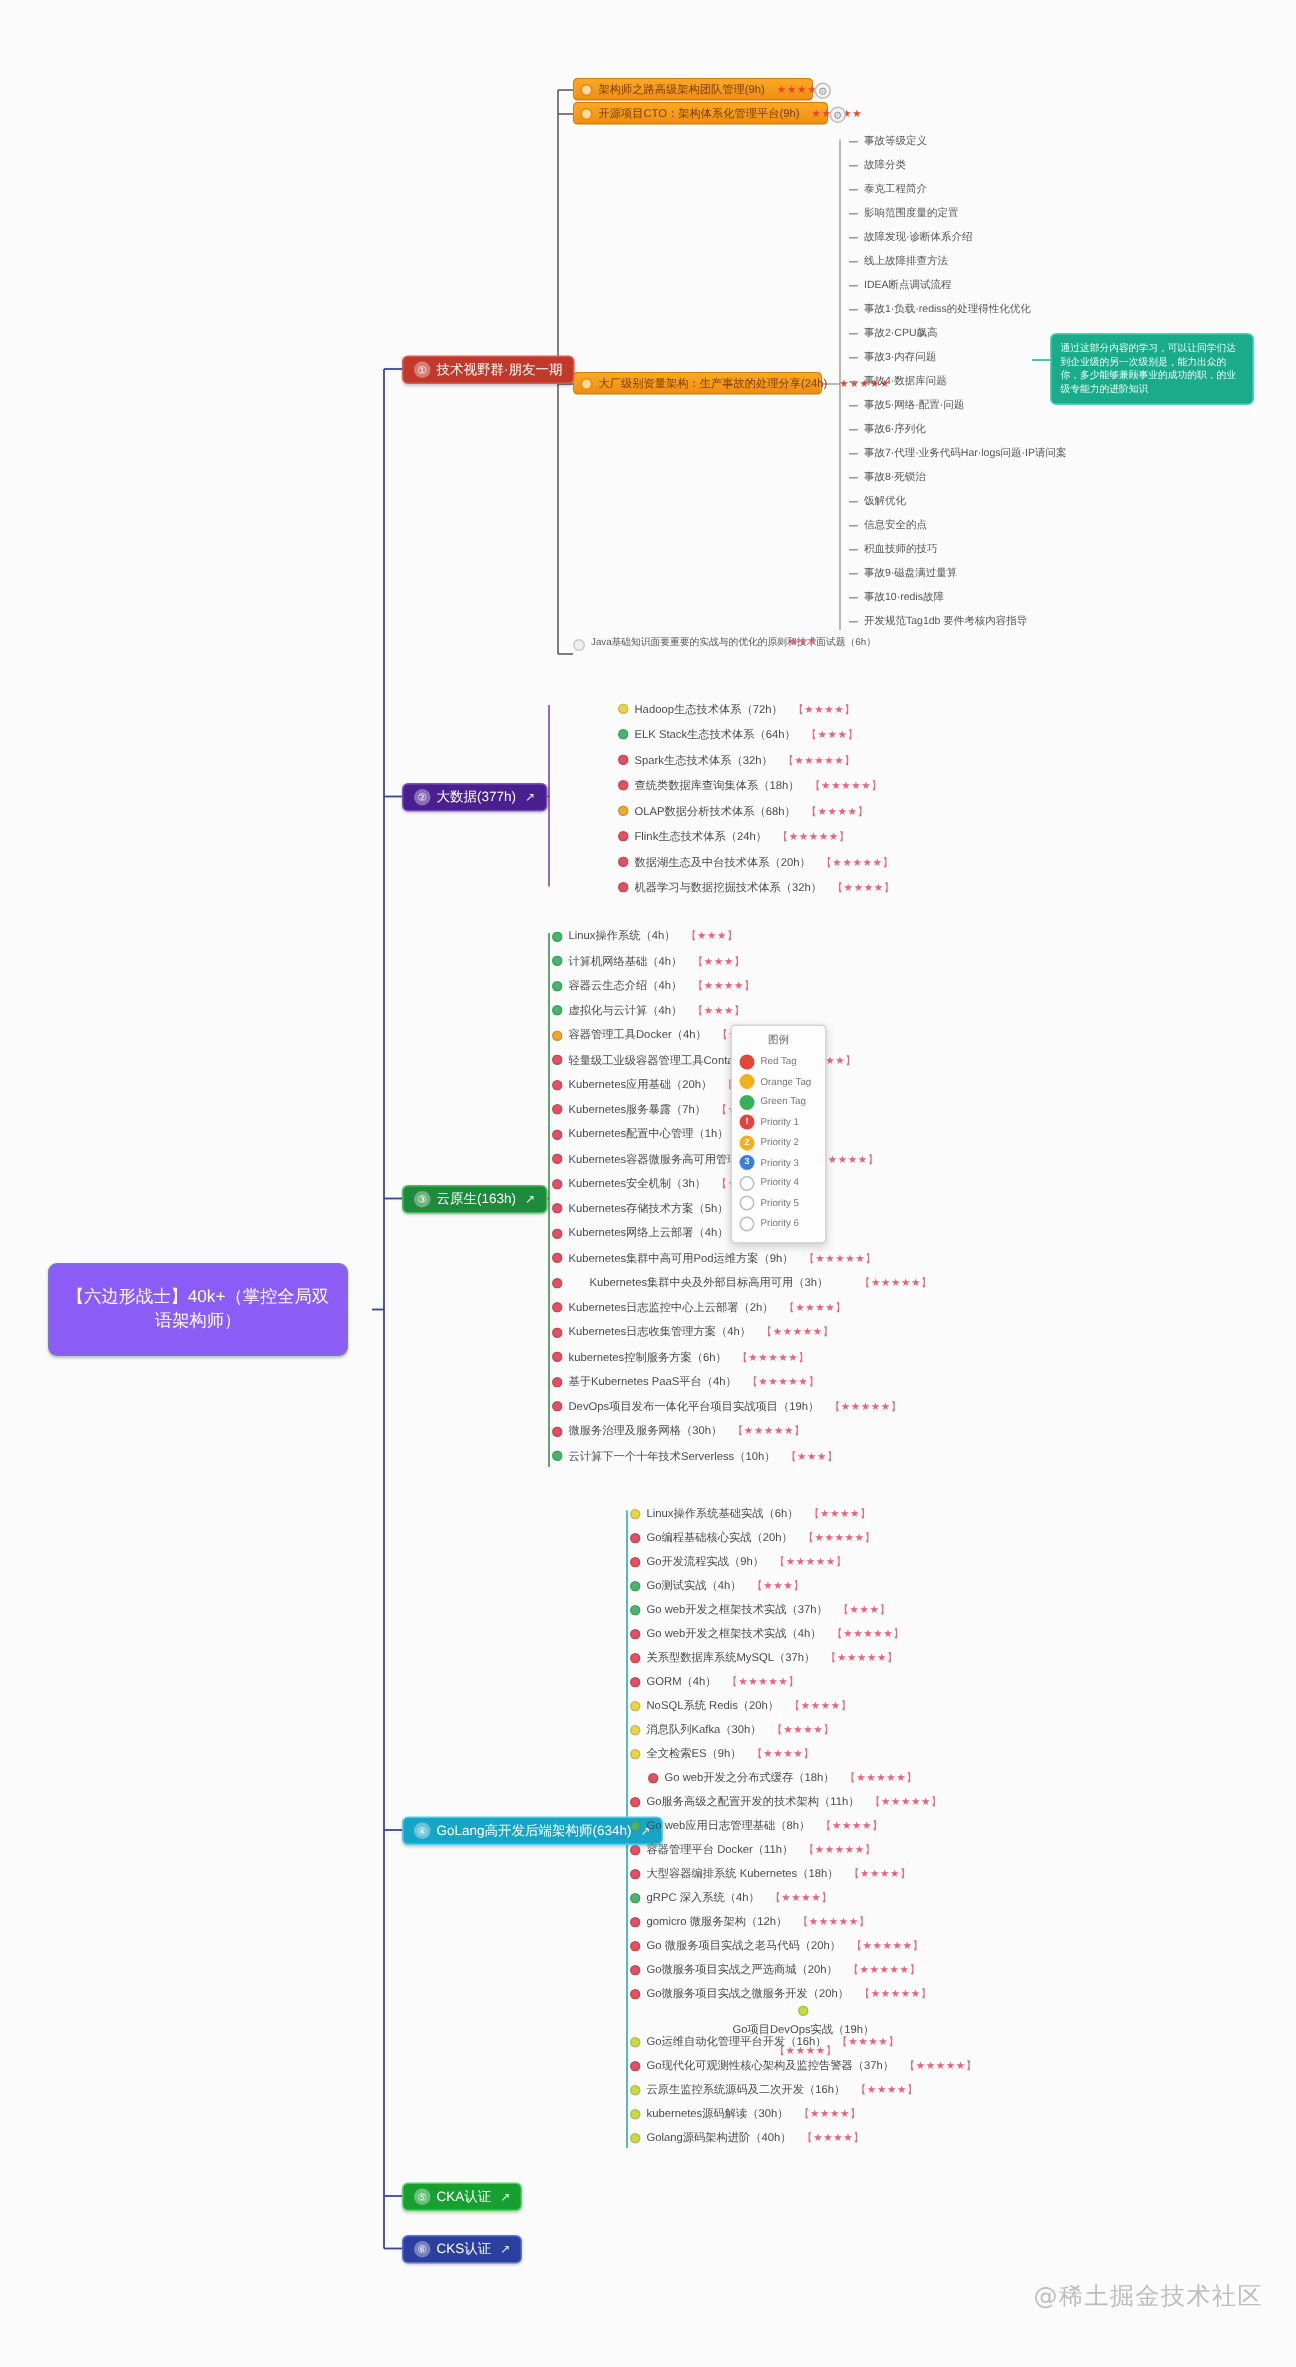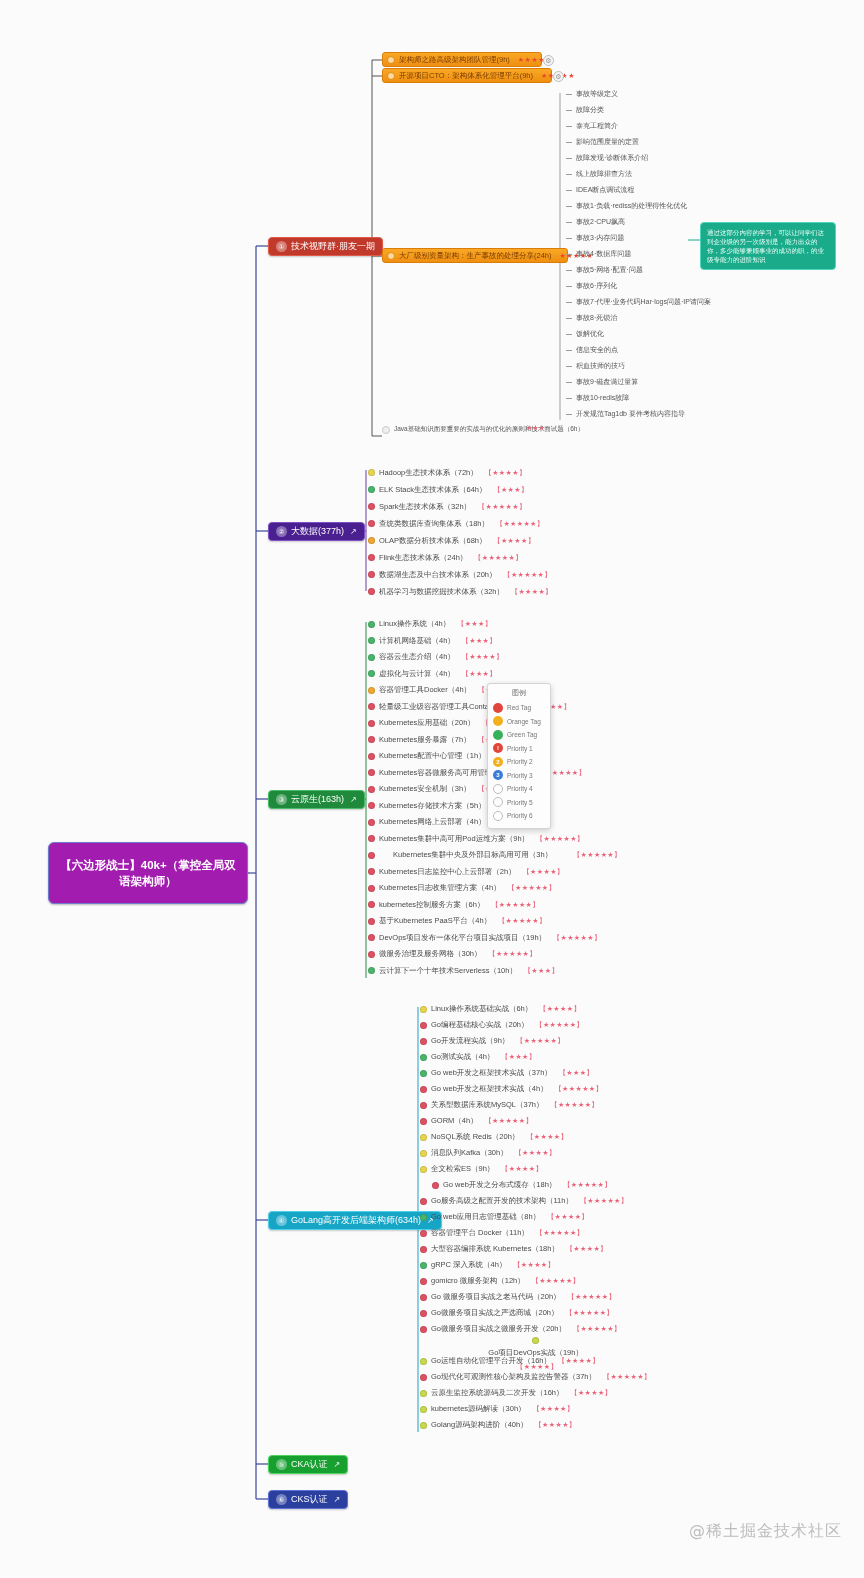--- a/index.html
+++ b/index.html
@@ -11,23 +11,23 @@
     position: relative;
     overflow: hidden;
   }
   #canvas { position:absolute; inset:0; }
   svg#wires { position:absolute; left:0; top:0; width:864px; height:1578px; pointer-events:none; }
 
   .node { position:absolute; white-space:nowrap; }
 
   
   .root {
-    left:48px; top:842px; width:200px; height:62px;
-    background:#a21caf; border:1px solid #6f7ccc; border-radius:6px;
-    color:#ffffff; font-size:11.5px; line-height:16px; font-weight:bold;
+    left:32px; top:842px; width:200px; height:62px;
+    background:#8b5cf6; border:1px solid #6f7ccc; border-radius:6px;
+    color:#ffffff; font-size:11.5px; line-height:16px; font-weight:normal;
     display:flex; align-items:center; justify-content:center; text-align:center;
     padding:3px 6px; white-space:normal;
     box-shadow:0 1px 2px rgba(0,0,0,.25);
   }
 
   
   .pill {
     height:19px; border-radius:4px; color:#fff; font-size:9px;
     display:flex; align-items:center; gap:4px; padding:0 7px;
     box-shadow:0 1px 2px rgba(0,0,0,.2);
@@ -220,21 +220,21 @@
   <div class="node" style="left:382px; top:68px; width:170px;">
     <div class="obar" style="position:relative;">
       <span class="dot"></span>
       <span>开源项目CTO：架构体系化管理平台(9h)</span>
       <span class="sep"></span>
       <span class="stars">★★★★★</span>
       <span class="gearbadge">⚙</span>
     </div>
   </div>
 
-  <div class="node" style="left:382px; top:248px; width:186px;">
+  <div class="node" style="left:382px; top:248px; width:166px;">
     <div class="obar" style="position:relative;">
       <span class="dot"></span>
       <span>大厂级别资量架构：生产事故的处理分享(24h)</span>
       <span class="sep"></span>
       <span class="stars">★★★★★</span>
     </div>
   </div>
 
   <div class="node" style="left:382px; top:424px; width:200px;">
     <div style="display:flex; align-items:flex-start; gap:4px;">
@@ -327,21 +327,21 @@
         <span>事故10·redis故障</span>
       </div>
       <div class="tiny" style="height: 16px;">
         <span style="display: inline-block; width: 6px; height: 1px; background: rgb(154, 154, 154); margin-right: 4px;"></span>
         <span>开发规范Tag1db 要件考核内容指导</span>
       </div>
     </div>
 
   <div class="node note">通过这部分内容的学习，可以让同学们达到企业级的另一次级别是，能力出众的你，多少能够兼顾事业的成功的职，的业级专能力的进阶知识</div>
 
-  <div class="node" id="bigdata-list" style="left:368px; top:464px;">
+  <div class="node" id="bigdata-list" style="left:368px; top:464px;padding-left:44px;">
       <div class="leaf" style="height: 17px;">
         <span class="bullet b-yellow"></span>
         <span>Hadoop生态技术体系（72h）</span>
         <span class="stars">【★★★★】</span>
       </div>
       <div class="leaf" style="height: 17px;">
         <span class="bullet b-green"></span>
         <span>ELK Stack生态技术体系（64h）</span>
         <span class="stars">【★★★】</span>
       </div>

